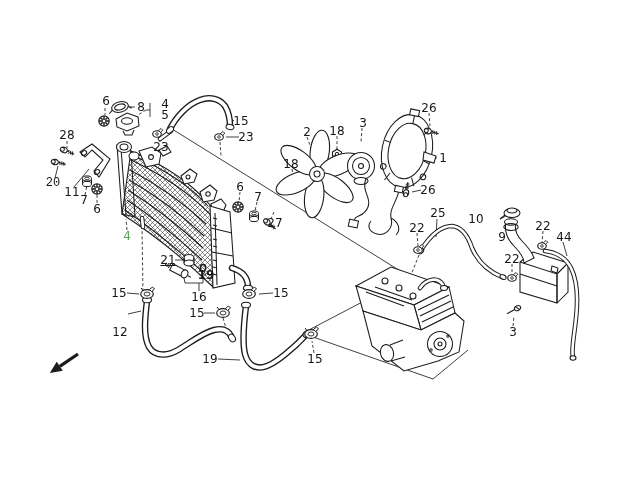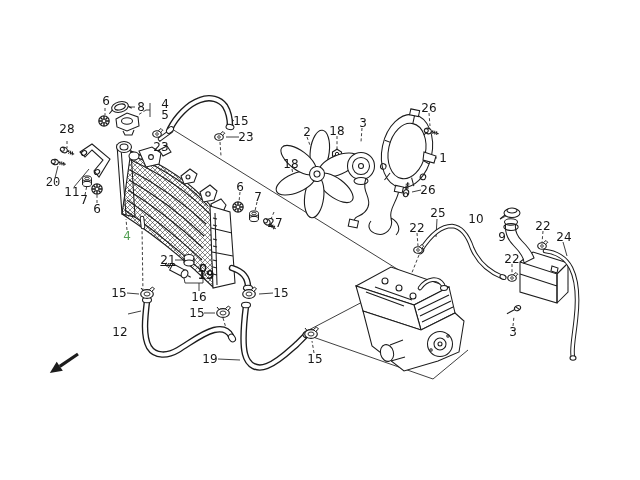--- a/index.html
+++ b/index.html
@@ -277,42 +277,42 @@
 
 <div id="callout-layer">
 
 <span class="callout" style="left: 106px; top: 101px;">6</span>
       <span class="callout" style="left: 141px; top: 107px;">8</span>
       <span class="callout" style="left: 165px; top: 104px;">4</span>
       <span class="callout" style="left: 165px; top: 115px;">5</span>
       <span class="callout" style="left: 241px; top: 121px;">15</span>
       <span class="callout" style="left: 246px; top: 137px;">23</span>
       <span class="callout" style="left: 161px; top: 147px;">23</span>
-      <span class="callout" style="left: 67px; top: 129px;">28</span>
+      <span class="callout" style="left: 67px; top: 135px;">28</span>
       <span class="callout" style="left: 53px; top: 183px; font-family: Liberation Mono, monospace;">20</span>
       <span class="callout" style="left: 72px; top: 192px;">11</span>
       <span class="callout" style="left: 84px; top: 200px;">7</span>
       <span class="callout" style="left: 97px; top: 209px;">6</span>
       <span class="callout accent" style="left: 127px; top: 236px;">4</span>
       <span class="callout" style="left: 240px; top: 187px;">6</span>
       <span class="callout" style="left: 258px; top: 197px;">7</span>
       <span class="callout" style="left: 275px; top: 207px; margin-top: 16px;">27</span>
       <span class="callout" style="left: 291px; top: 164px;">18</span>
       <span class="callout" style="left: 307px; top: 132px;">2</span>
       <span class="callout" style="left: 337px; top: 131px;">18</span>
       <span class="callout" style="left: 363px; top: 123px;">3</span>
       <span class="callout" style="left: 429px; top: 108px;">26</span>
       <span class="callout" style="left: 443px; top: 158px;">1</span>
       <span class="callout" style="left: 428px; top: 190px;">26</span>
       <span class="callout" style="left: 438px; top: 213px;">25</span>
       <span class="callout" style="left: 417px; top: 228px;">22</span>
       <span class="callout" style="left: 476px; top: 219px;">10</span>
       <span class="callout" style="left: 502px; top: 237px;">9</span>
       <span class="callout" style="left: 543px; top: 226px;">22</span>
-      <span class="callout" style="left: 564px; top: 237px;">24</span>
+      <span class="callout" style="left: 564px; top: 237px;">44</span>
       <span class="callout" style="left: 512px; top: 259px;">22</span>
       <span class="callout" style="left: 513px; top: 332px;">3</span>
       <span class="callout" style="left: 168px; top: 260px; text-decoration: underline;">21</span>
       <span class="callout" style="left: 206px; top: 275px; font-weight: bold;">19</span>
       <span class="callout" style="left: 199px; top: 297px;">16</span>
       <span class="callout" style="left: 119px; top: 293px;">15</span>
       <span class="callout" style="left: 120px; top: 332px;">12</span>
       <span class="callout" style="left: 197px; top: 313px;">15</span>
       <span class="callout" style="left: 210px; top: 359px;">19</span>
       <span class="callout" style="left: 281px; top: 293px;">15</span>

